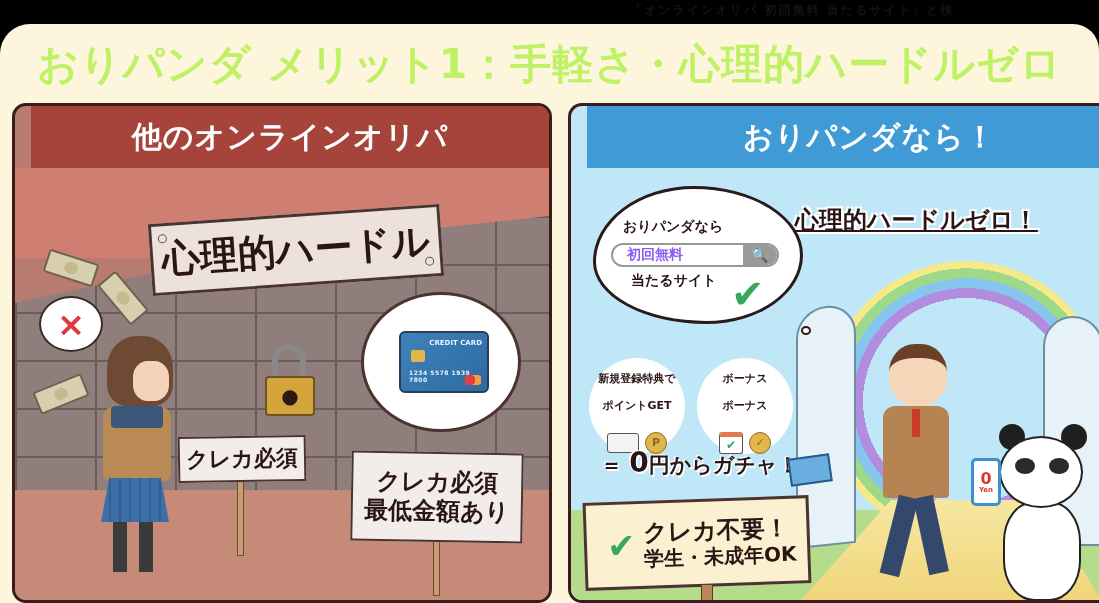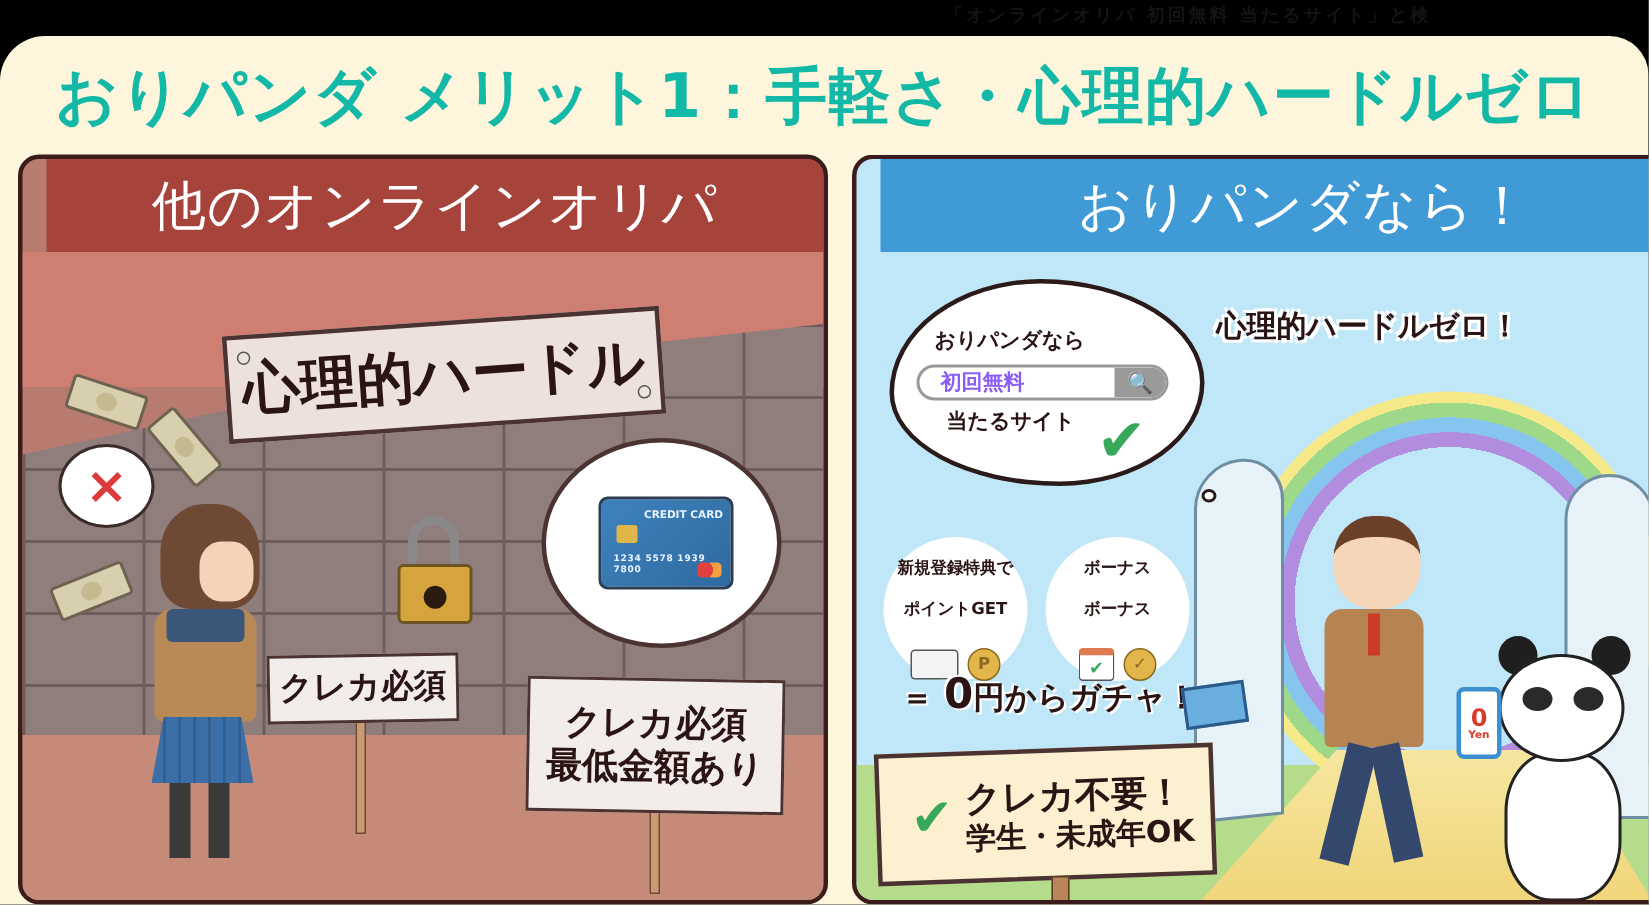--- a/index.html
+++ b/index.html
@@ -12,33 +12,33 @@
     letter-spacing: 2px; opacity: 0.8;
   }
 
   .card {
     position: absolute; left: 0; top: 24px; width: 1099px; height: 590px;
     background: #fdf5dc; border-radius: 30px 26px 0 0;
   }
 
   .main-title {
     position: absolute; left: 0; top: 37px; width: 1099px; text-align: center;
-    font-size: 41px; font-weight: bold; color: #14b8a6; letter-spacing: 1px;
+    font-size: 41px; font-weight: bold; color: #bef264; letter-spacing: 1px;
   }
 
   .panel {
     position: absolute; top: 103px; height: 500px; border: 3px solid #3a1d1a;
     border-radius: 14px; overflow: hidden;
   }
   .panel-left { left: 12px; width: 540px; background: #b77b70; }
   .panel-right { left: 568px; width: 584px; background: #bfe7f7; border-right: none; border-radius: 14px 0 0 14px; }
 
   .panel-header {
     height: 62px; display: flex; align-items: center; justify-content: center;
-    font-size: 36px; font-weight: normal; color: #fff; letter-spacing: 1px; margin-left: 16px;
+    font-size: 30px; font-weight: bold; color: #fff; letter-spacing: 1px; margin-left: 16px;
   }
   .panel-left .panel-header { background: #a6443c; }
   .panel-right .panel-header { background: #3f9ad6; }
 
   
   .l-sky { position: absolute; left: 0; top: 62px; width: 100%; height: 90px; background: #cf7f72; }
   .wall {
     position: absolute; left: 0; top: 110px; width: 100%; height: 290px;
     background-color: #8f7e7b;
     background-image:
@@ -115,22 +115,23 @@
   .girl-leg2 { position: absolute; left: 124px; top: 416px; width: 14px; height: 50px; background: #3a3a3a; }
 
   
   .grass { position: absolute; left: 0; bottom: 0; width: 100%; height: 90px; background: #b5dc8a; }
   .path { position: absolute; left: 230px; bottom: 0; width: 300px; height: 100px; background: linear-gradient(#f6e7a0, #f0d57a); clip-path: polygon(30% 0, 80% 0, 100% 100%, 0 100%); }
   .rainbow {
     position: absolute; left: 255px; top: 155px; width: 280px; height: 280px; border-radius: 50%;
     background: radial-gradient(circle, transparent 52%, #b28ddf 52% 57%, #86c6ee 57% 62%, #9ed98a 62% 67%, #f5e98a 67% 72%, #f7b878 72% 77%, #f08c84 77% 82%, transparent 82%);
   }
   .r-headline {
-    position: absolute; left: 240px; top: 98px; font-size: 20px; font-weight: bold; color: #2a1414;
+    position: absolute; left: 224px; top: 98px; font-size: 24px; font-weight: bold; color: #2a1414;
     text-shadow: 2px 2px 0 #fff, -2px -2px 0 #fff, 2px -2px 0 #fff, -2px 2px 0 #fff;
+    text-decoration: underline;
   }
   .cloud {
     position: absolute; left: 22px; top: 80px; width: 210px; height: 138px;
     background: #fff; border: 3px solid #2a1a1a; border-radius: 48% 52% 46% 54% / 55% 50% 50% 45%;
   }
   .cloud-label { position: absolute; left: 52px; top: 112px; font-size: 14px; font-weight: bold; color: #2a1414; }
   .search-box {
     position: absolute; left: 40px; top: 137px; width: 168px; height: 24px;
     border: 2px solid #999; border-radius: 12px; background: #fff; display: flex; align-items: center; overflow: hidden;
   }

